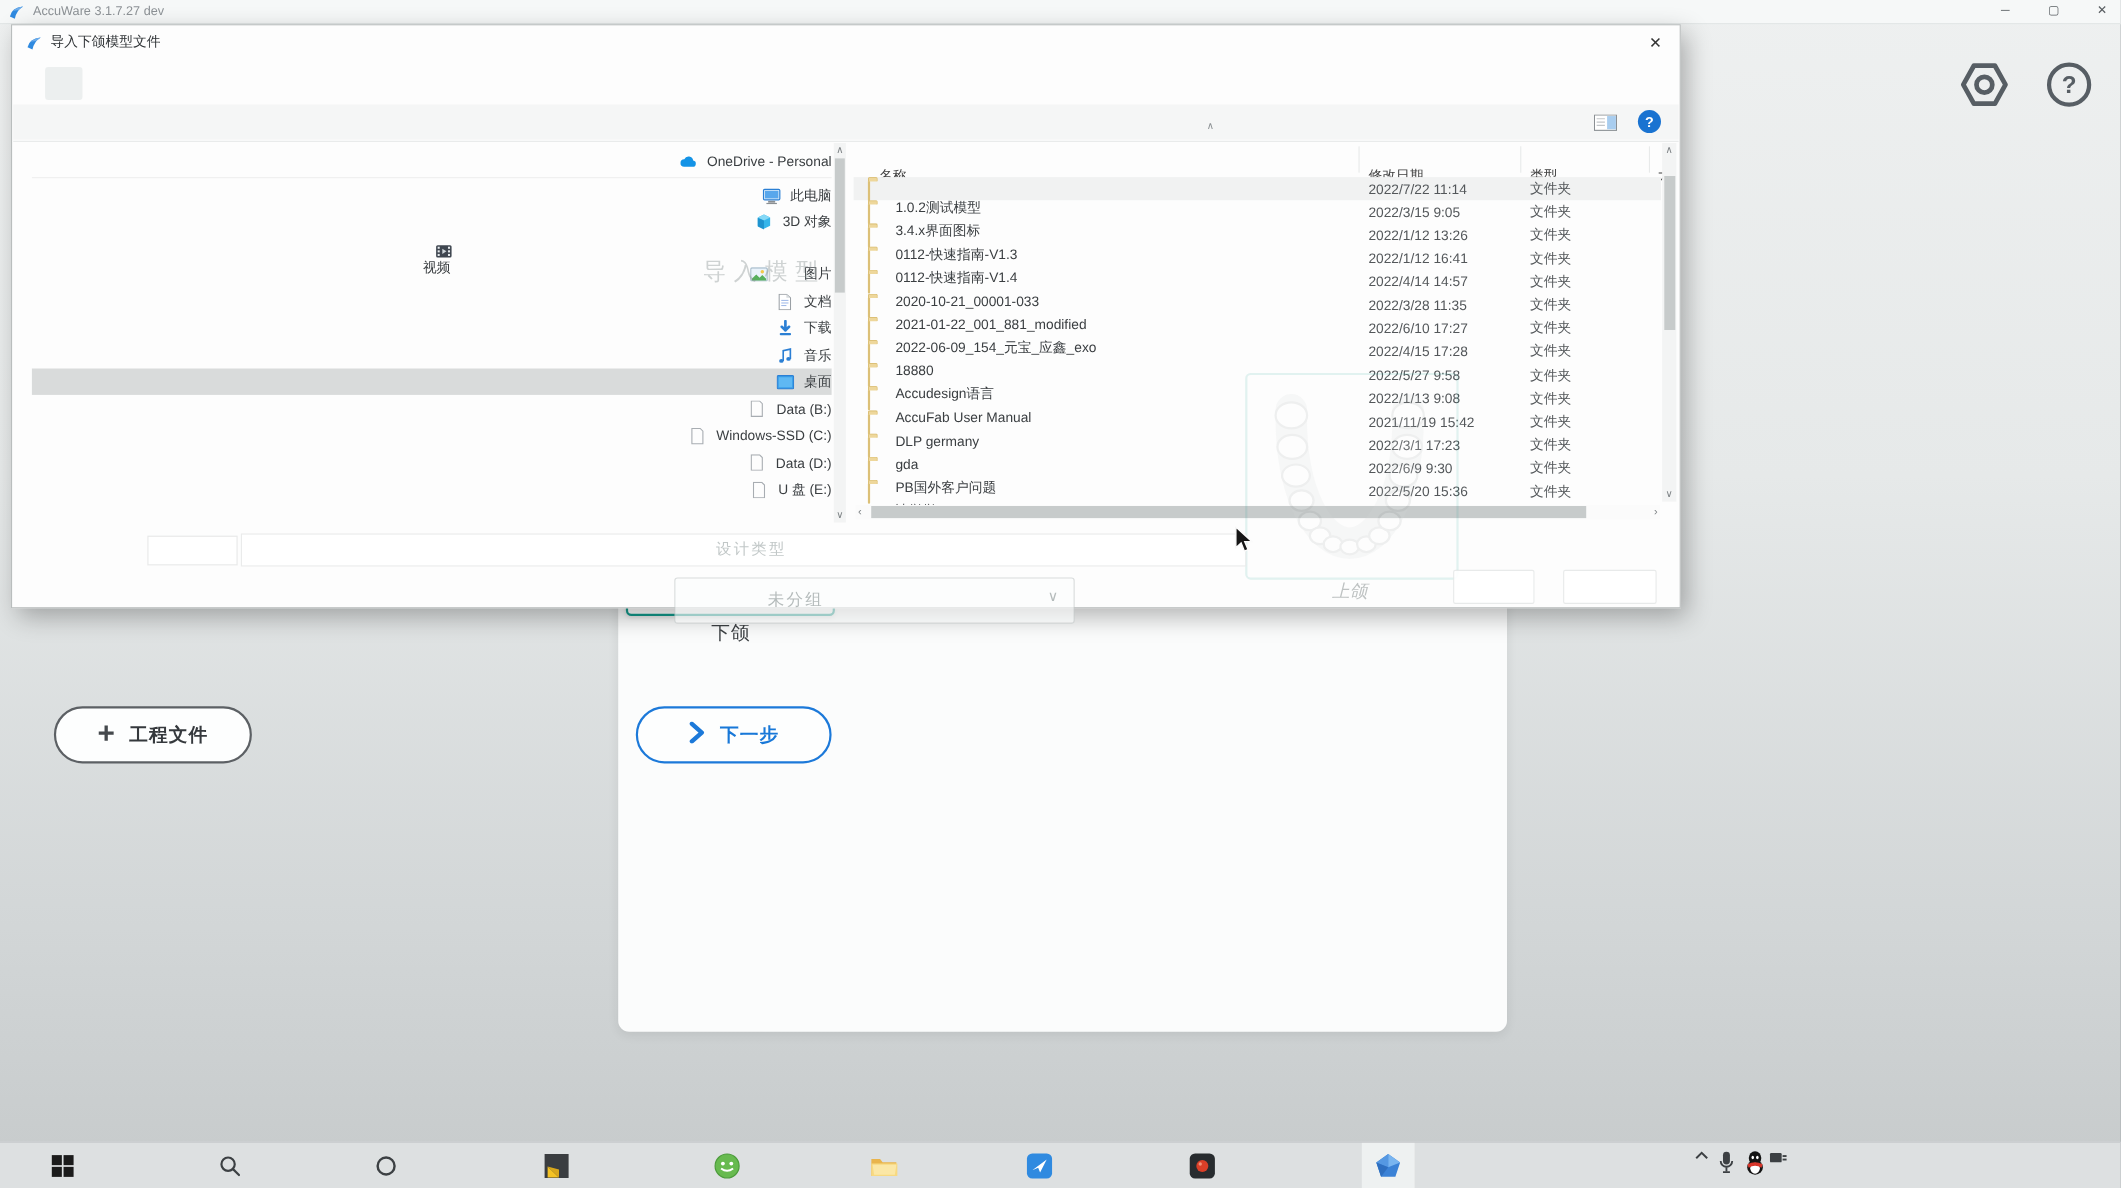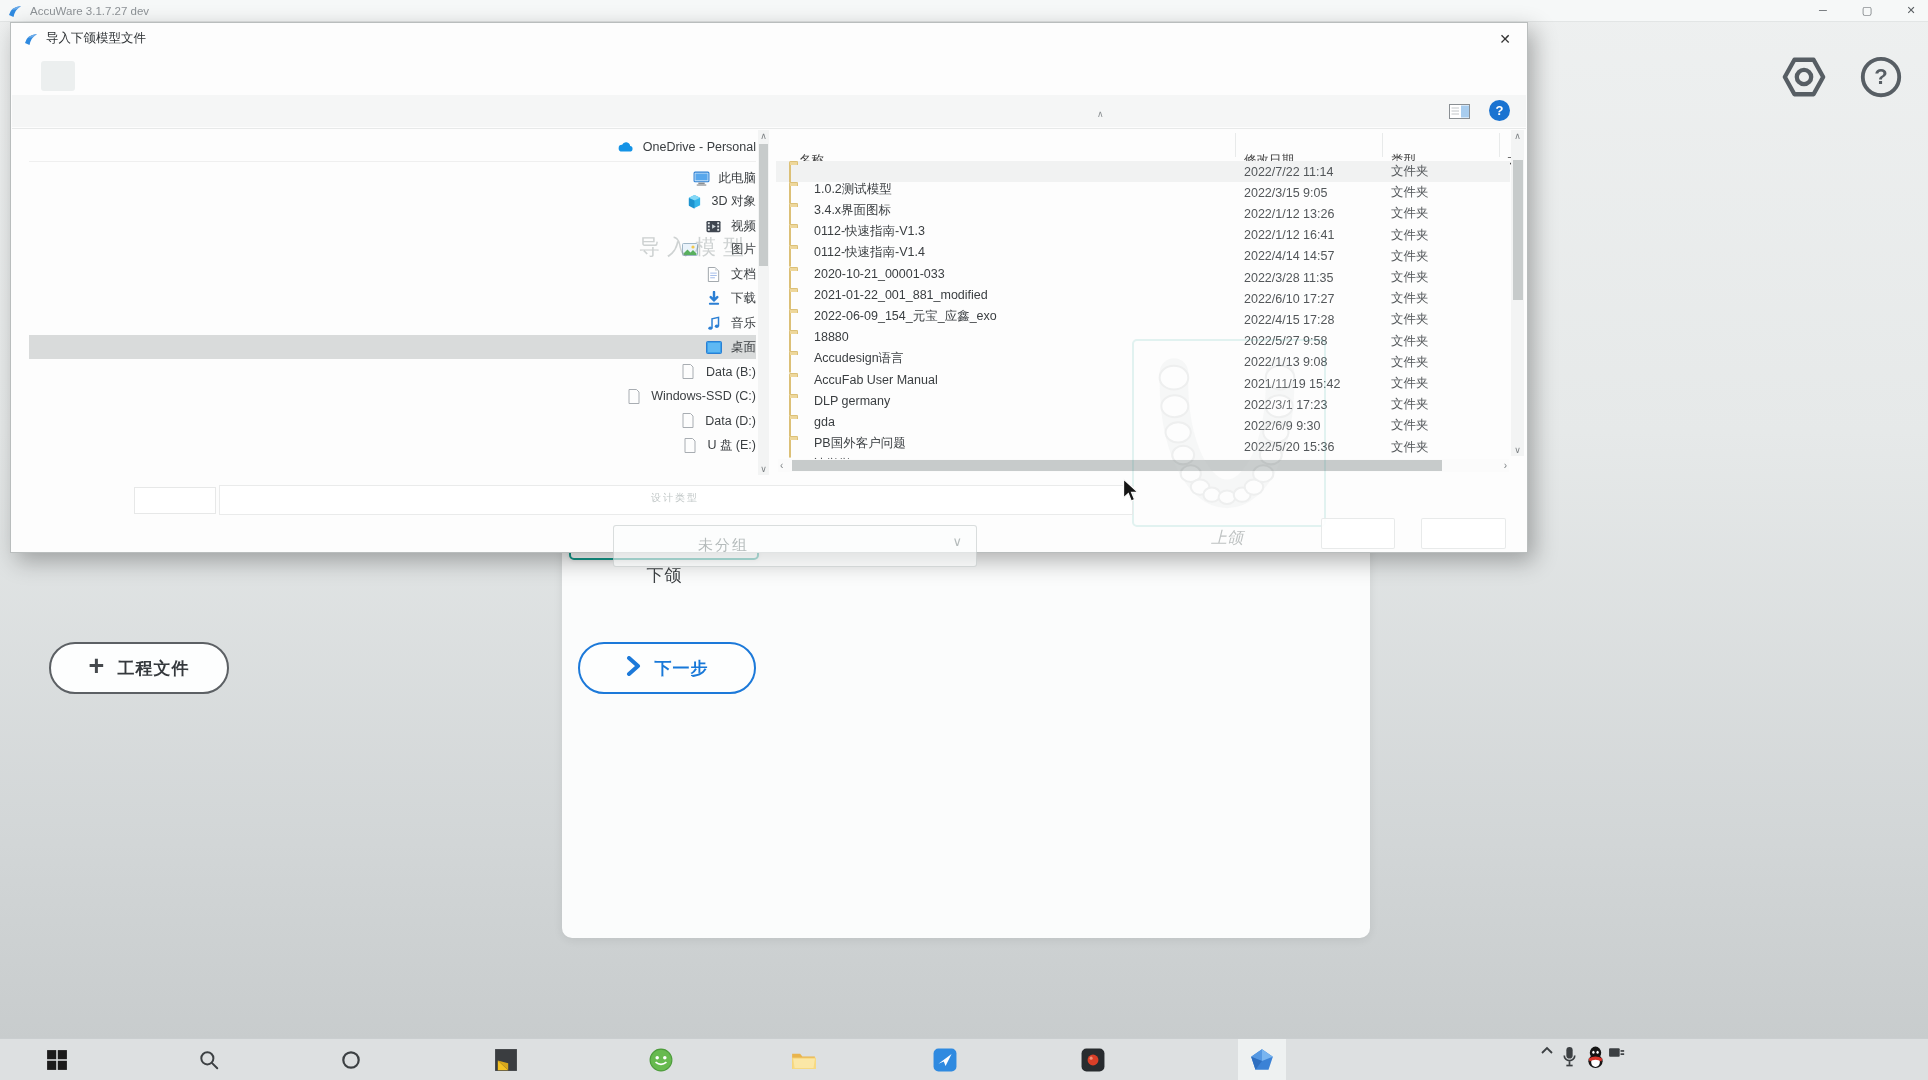--- a/index.html
+++ b/index.html
@@ -75,21 +75,21 @@
     color:rgba(128,140,140,.38);}
   #ghost-upper{position:absolute;left:1121px;top:316px;width:190px;height:184px;
     border:2px solid rgba(20,154,139,.22);border-radius:5px;opacity:.55;}
   #ghost-upper svg{position:absolute;left:13px;top:8px;opacity:.28;}
   #ghost-upper-label{position:absolute;left:1121px;top:505px;width:190px;text-align:center;
     font-size:16px;color:rgba(95,105,105,.40);font-style:italic;}
   #ghost-filebox{position:absolute;left:123px;top:464px;width:80px;height:25px;background:rgba(255,255,255,.92);
     border:1px solid rgba(185,190,190,.35);}
   #ghost-fileinput{position:absolute;left:208px;top:462px;width:912px;height:28px;background:rgba(255,255,255,.92);
     border:1px solid rgba(185,190,190,.30);}
-  #ghost-dtype{position:absolute;left:640px;top:468px;font-size:10px;color:rgba(118,130,130,.45);letter-spacing:2px;}
+  #ghost-dtype{position:absolute;left:640px;top:468px;font-size:14px;color:rgba(118,130,130,.45);letter-spacing:2px;}
   #ghost-dropdown{position:absolute;left:602px;top:502px;width:362px;height:40px;
     border:1px solid rgba(150,158,158,.35);border-radius:3px;background:rgba(252,253,253,.6);}
   #ghost-dropdown .gval{position:absolute;left:84px;top:10px;font-size:15px;color:rgba(110,122,122,.5);letter-spacing:2px;}
   #ghost-dropdown .gcaret{position:absolute;right:14px;top:8px;font-size:13px;color:rgba(110,122,122,.5);}
   .ghost-btn{position:absolute;height:29px;background:rgba(255,255,255,.9);
     border:1px solid rgba(190,196,196,.35);border-radius:2px;}
   
   #taskbar{position:absolute;left:0;top:1038px;width:1928px;height:42px;background:#dde0e1;
     border-top:1px solid #caced0;}
   .tb-ic{position:absolute;top:0;width:48px;height:42px;display:flex;align-items:center;justify-content:center;}
@@ -215,21 +215,21 @@
         <div class="tree-row" style="top: 166px; left: 18px; width: 727px;">
           <span class="tree-ic" style="margin-left:22px">
             <svg width="15" height="15" viewBox="0 0 16 16">
               <path d="M8 1l6 3v8l-6 3-6-3V4z" fill="#35b5ea"></path>
               <path d="M8 1l6 3-6 3-6-3z" fill="#85d8f6"></path>
               <path d="M8 7v8.6L2 12.6V4.4z" fill="#1e93cf"></path>
             </svg>
           </span>
           <span class="tree-label">3D 对象</span>
         </div>
-        <div class="tree-row" style="top: 191px; left: 18px; width: 727px;">
+        <div class="tree-row" style="top: 205px; left: 18px; width: 727px; flex-direction: column;">
           <span class="tree-ic" style="margin-left:22px">
             <svg width="15" height="13" viewBox="0 0 16 13">
               <rect x="0.5" y="0.5" width="15" height="12" rx="1.5" fill="#3f4650"></rect>
               <rect x="2" y="2" width="2" height="2" fill="#e8ecef"></rect>
               <rect x="2" y="5.5" width="2" height="2" fill="#e8ecef"></rect>
               <rect x="2" y="9" width="2" height="2" fill="#e8ecef"></rect>
               <rect x="12" y="2" width="2" height="2" fill="#e8ecef"></rect>
               <rect x="12" y="5.5" width="2" height="2" fill="#e8ecef"></rect>
               <rect x="12" y="9" width="2" height="2" fill="#e8ecef"></rect>
               <path d="M6.5 4l4 2.5-4 2.5z" fill="#cfd6da"></path>

